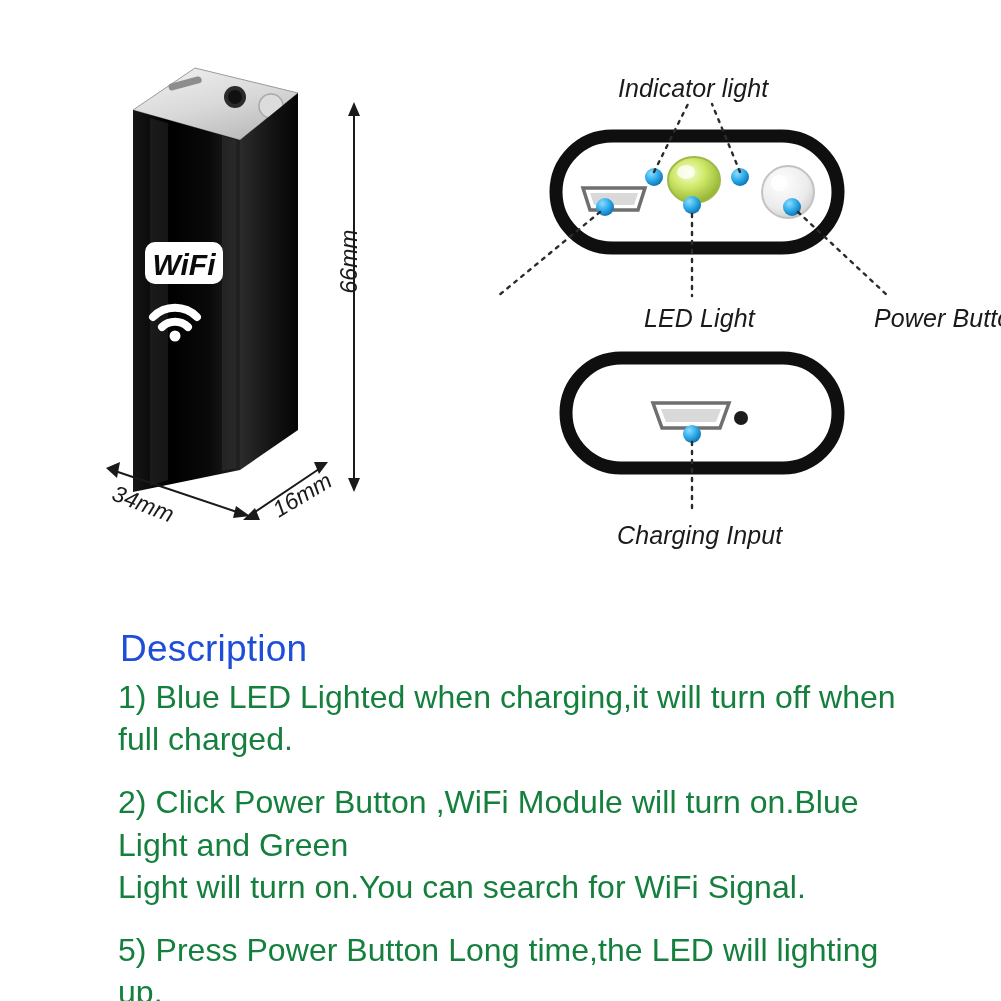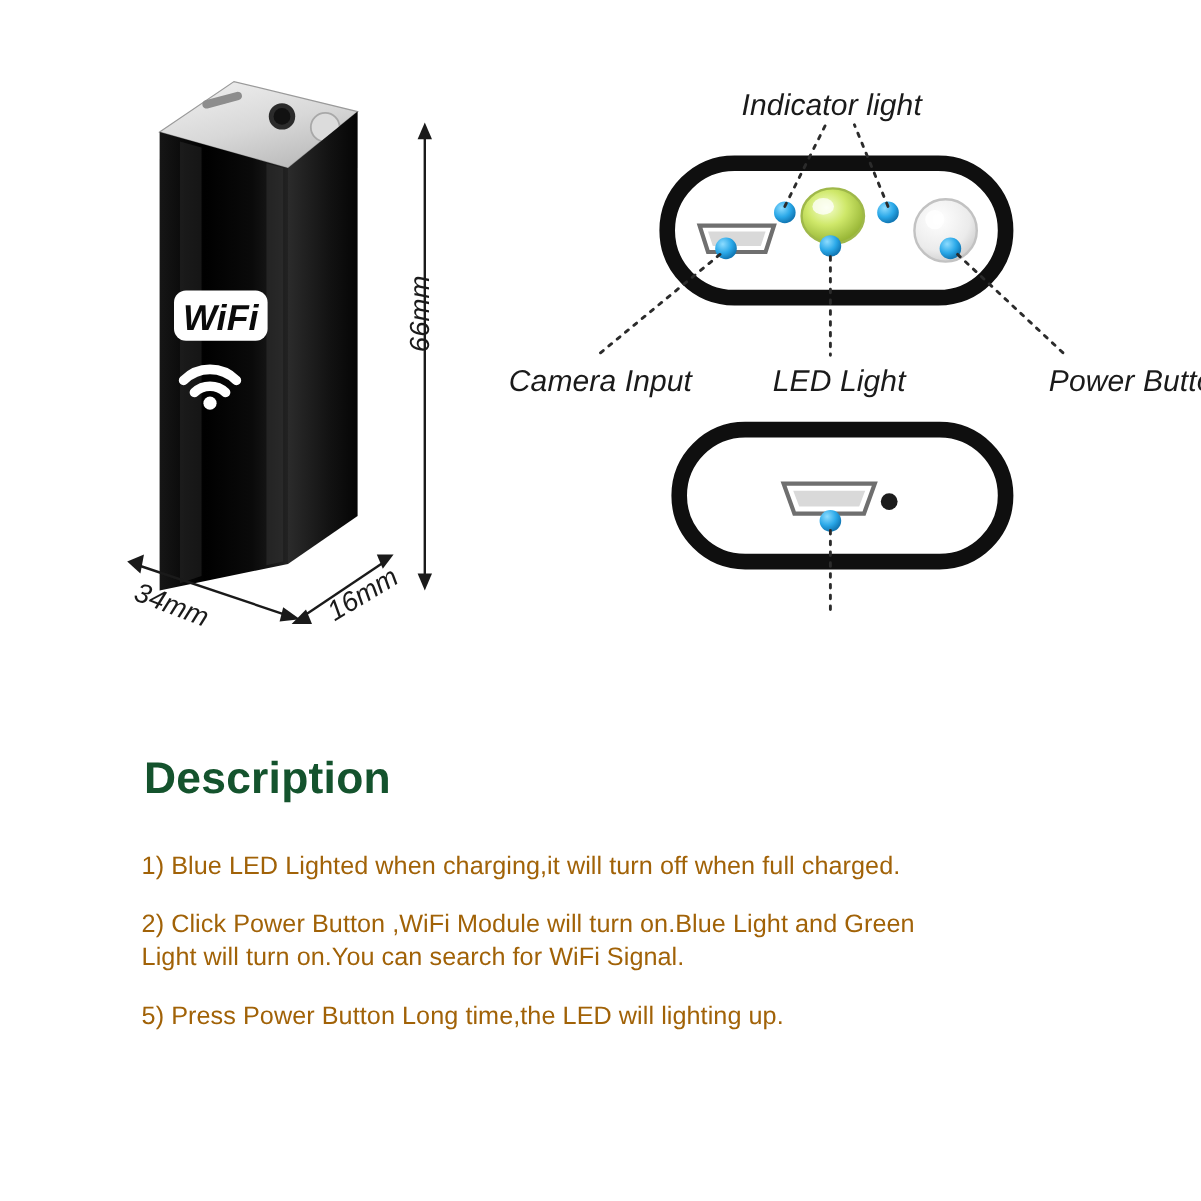--- a/index.html
+++ b/index.html
@@ -81,29 +81,29 @@
     top: 521px;
   }
   .desc-wrap {
     position: absolute;
     left: 118px;
     top: 628px;
     width: 800px;
   }
   .desc-title {
     font-size: 37px;
-    font-weight: bold;
-    color: #14532d;
-    margin: 0 0 38px 2px;
+    font-weight: normal;
+    color: #1d4ed8;
+    margin: 0 0 6px 2px;
     letter-spacing: 0.2px;
   }
   .desc-item {
-    font-size: 21px;
+    font-size: 32px;
     line-height: 1.32;
-    color: #a16207;
+    color: #15803d;
     margin: 3px 0 21px 0;
     white-space: pre-line;
     letter-spacing: 0.05px;
   }
 </style>
 </head>
 <body>
 
 <div class="stage">
 
@@ -229,23 +229,23 @@
     <g stroke="#2b2b2b" stroke-width="2.4" fill="none" stroke-dasharray="3 6" stroke-linecap="round">
       <line x1="692" y1="442" x2="692" y2="512"></line>
     </g>
   </svg>
 
   <div class="dim-lbl" id="dim-66">66mm</div>
   <div class="dim-lbl" id="dim-34">34mm</div>
   <div class="dim-lbl" id="dim-16">16mm</div>
 
   <div class="lbl" id="lbl-indicator">Indicator light</div>
-  <div class="lbl" id="lbl-camera">Camera Input</div>
   <div class="lbl" id="lbl-led">LED Light</div>
   <div class="lbl" id="lbl-power">Power Button</div>
+  <div class="lbl" id="lbl-charging">Charging Input</div>
 
   <div class="desc-wrap">
     <div class="desc-title">Description</div>
     <p class="desc-item">1) Blue LED Lighted when charging,it will turn off when full charged.</p>
     <p class="desc-item">2) Click Power Button ,WiFi Module will turn on.Blue Light and Green
     Light will turn on.You can search for WiFi Signal.</p>
     <p class="desc-item">5) Press Power Button Long time,the LED will lighting up.</p>
   </div>
 
 </div>

